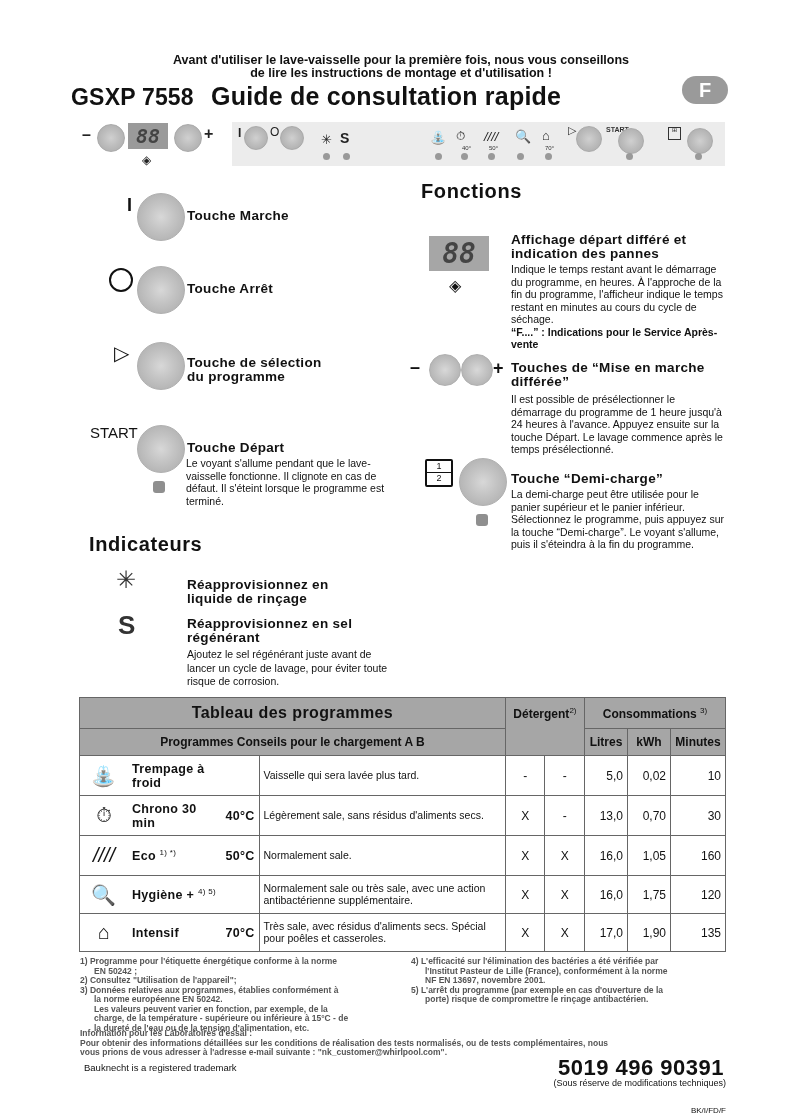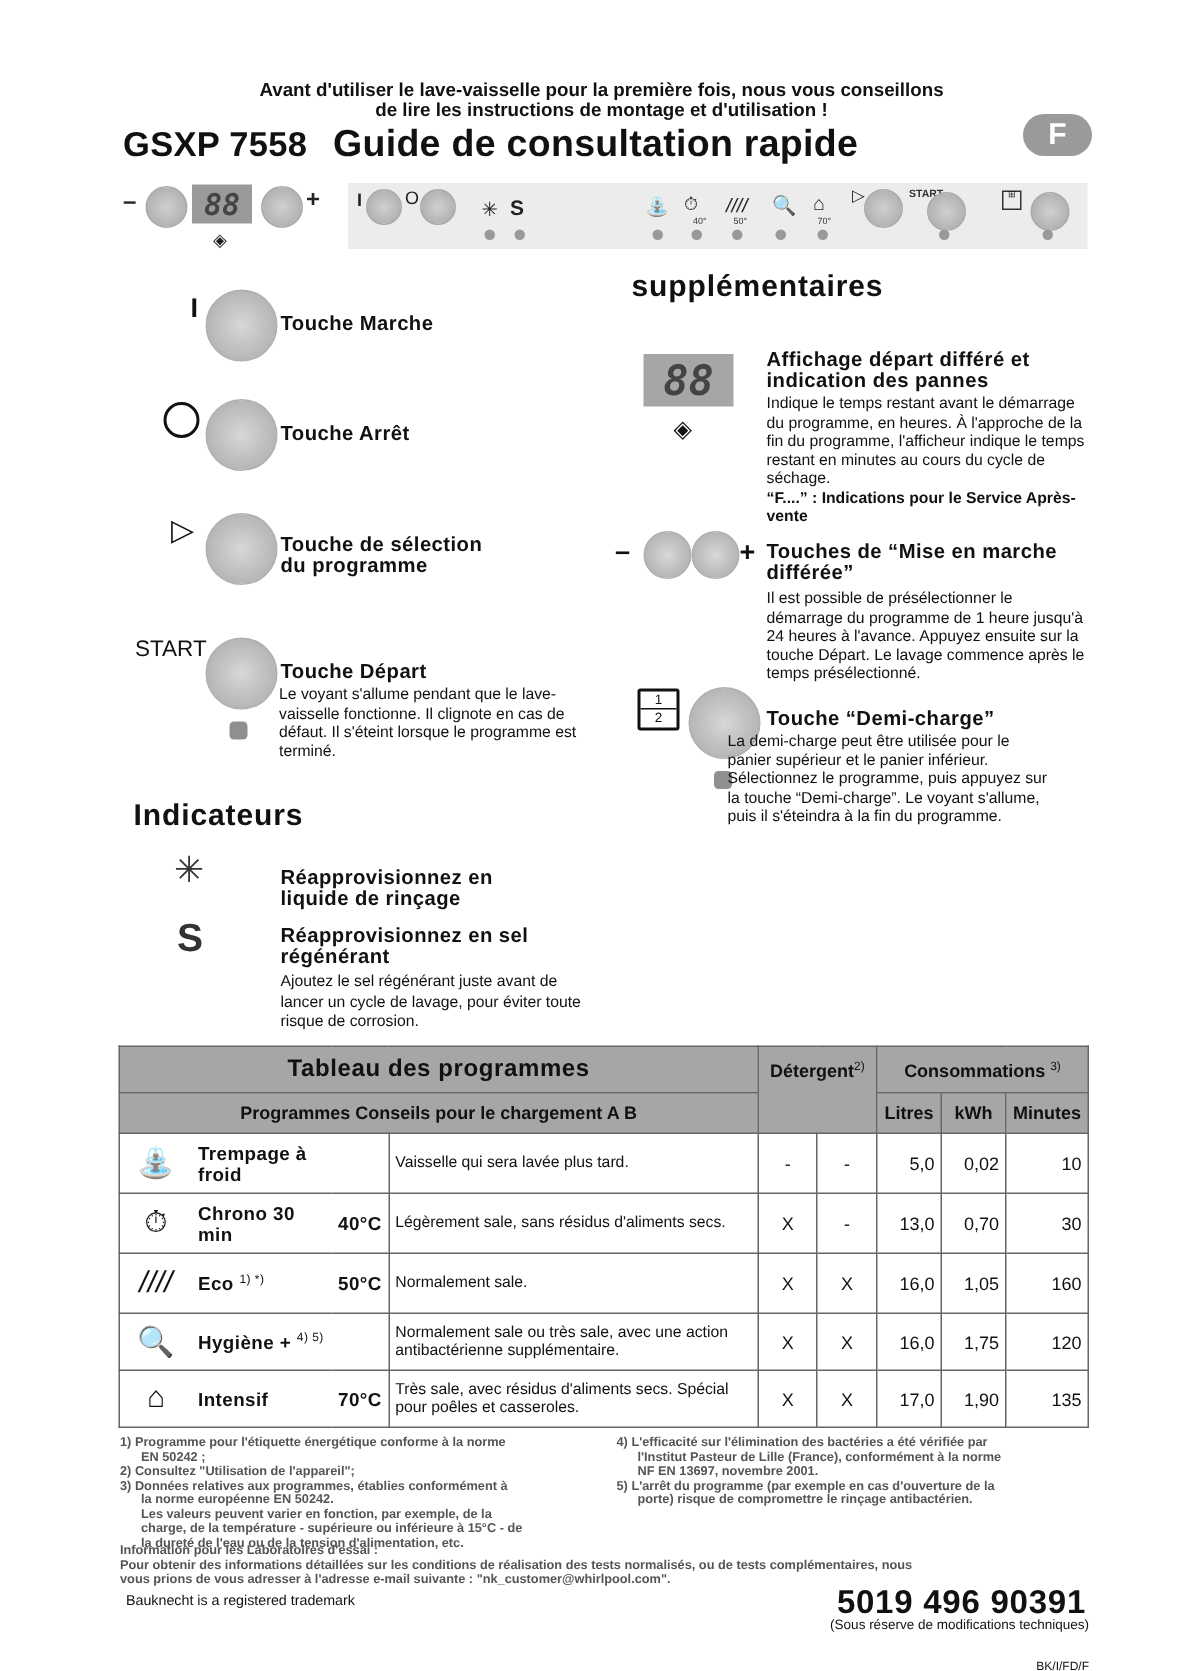--- a/index.html
+++ b/index.html
@@ -1,19 +1,19 @@
 <!DOCTYPE html>
 <html><head>
 <meta charset="utf-8">
 <style>
   html, body { margin:0; padding:0; background:#fff; }
   body { width:802px; height:1114px; position:relative; overflow:hidden; font-family:"Liberation Sans", sans-serif; color:#111; }
   .abs { position:absolute; }
   .intro { left:0; width:802px; top:54px; text-align:center; font-weight:bold; font-size:12.5px; line-height:13px; }
-  .title { left:82px; top:82px; font-weight:bold; font-size:25px; letter-spacing:0.2px; }
+  .title { left:71px; top:82px; font-weight:bold; font-size:25px; letter-spacing:0.2px; }
   .title .model { font-size:23px; margin-right:10px; }
   .fbadge { left:682px; top:76px; width:46px; height:28px; border-radius:14px; background:#9a9a9a; color:#fff; font-weight:bold; font-size:20px; text-align:center; line-height:28px; }
 
   
   .panel-left { left:80px; top:120px; width:150px; height:50px; }
   .panel { left:232px; top:122px; width:493px; height:44px; background:#ececec; }
   .btn { position:absolute; width:26px; height:26px; border-radius:50%; background:radial-gradient(circle, #d0d0d0 0%, #bdbdbd 45%, #a8a8a8 100%); border:1px solid #aaa; }
   .led { position:absolute; width:7px; height:7px; border-radius:50%; background:#999; }
   .seg { position:absolute; background:#9a9a9a; color:#444; font-family:"DejaVu Sans Mono", monospace; font-weight:bold; font-style:italic; text-align:center; }
   .sym { position:absolute; font-size:12px; color:#222; }
@@ -129,21 +129,21 @@
   <div>liquide de rinçage</div>
 </div>
 <span class="abs" style="left:118px;top:610px;font-size:26px;font-weight:bold;color:#333;">S</span>
 <div class="h-btn" style="left:187px;top:617px;">
   <div>Réapprovisionnez en sel</div>
   <div>régénérant</div>
 </div>
 <div class="body-txt" style="left:187px;top:648px;width:205px;line-height:13.5px;">Ajoutez le sel régénérant juste avant de lancer un cycle de lavage, pour éviter toute risque de corrosion.</div>
 
 <div class="sec-title" style="left:421px;top:180px;">
-  <div>supplémentaires</div>
+  <div>Fonctions</div>
 </div>
 <div class="seg" style="left:429px;top:236px;width:60px;height:35px;font-size:28px;line-height:35px;background:#a6a6a6;">88</div>
 <span class="abs" style="left:449px;top:276px;font-size:16px;">◈</span>
 <div class="h-btn" style="left:511px;top:233px;">
   <div>Affichage départ différé et</div>
   <div>indication des pannes</div>
 </div>
 <div class="body-txt" style="left:511px;top:263px;width:215px;">
   <span>Indique le temps restant avant le démarrage du programme, en heures. À l'approche de la fin du programme, l'afficheur indique le temps restant en minutes au cours du cycle de séchage.</span>
   <b style="display:block;">“F....” : Indications pour le Service Après-vente</b>
@@ -159,21 +159,21 @@
 </div>
 <div class="body-txt" style="left:511px;top:393px;width:215px;">Il est possible de présélectionner le démarrage du programme de 1 heure jusqu'à 24 heures à l'avance. Appuyez ensuite sur la touche Départ. Le lavage commence après le temps présélectionné.</div>
 
 <div class="abs" style="left:425px;top:459px;width:24px;height:24px;border:2px solid #111;border-radius:2px;font-size:9px;text-align:center;line-height:11px;">
   <div style="border-bottom:1px solid #111;">1</div>
   <div>2</div>
 </div>
 <div class="bigbtn" style="left:459px;top:458px;"></div>
 <div class="sqled" style="left:476px;top:514px;"></div>
 <div class="h-btn" style="left:511px;top:472px;">Touche “Demi-charge”</div>
-<div class="body-txt" style="left:485px;top:488px;width:215px;">
+<div class="body-txt" style="left:511px;top:488px;width:215px;">
   <div>La demi-charge peut être utilisée pour le panier supérieur et le panier inférieur. Sélectionnez le programme, puis appuyez sur la touche “Demi-charge”. Le voyant s'allume, puis il s'éteindra à la fin du programme.</div>
 </div>
 
 <table class="prog">
   <tbody>
       <tr>
     <th colspan="4" class="th-main">Tableau des programmes</th>
     <th colspan="2" rowspan="2" style="vertical-align:top;padding-top:8px;font-size:12px;width:76px;">
       <span>Détergent</span><sup>2)</sup>
     </th>

